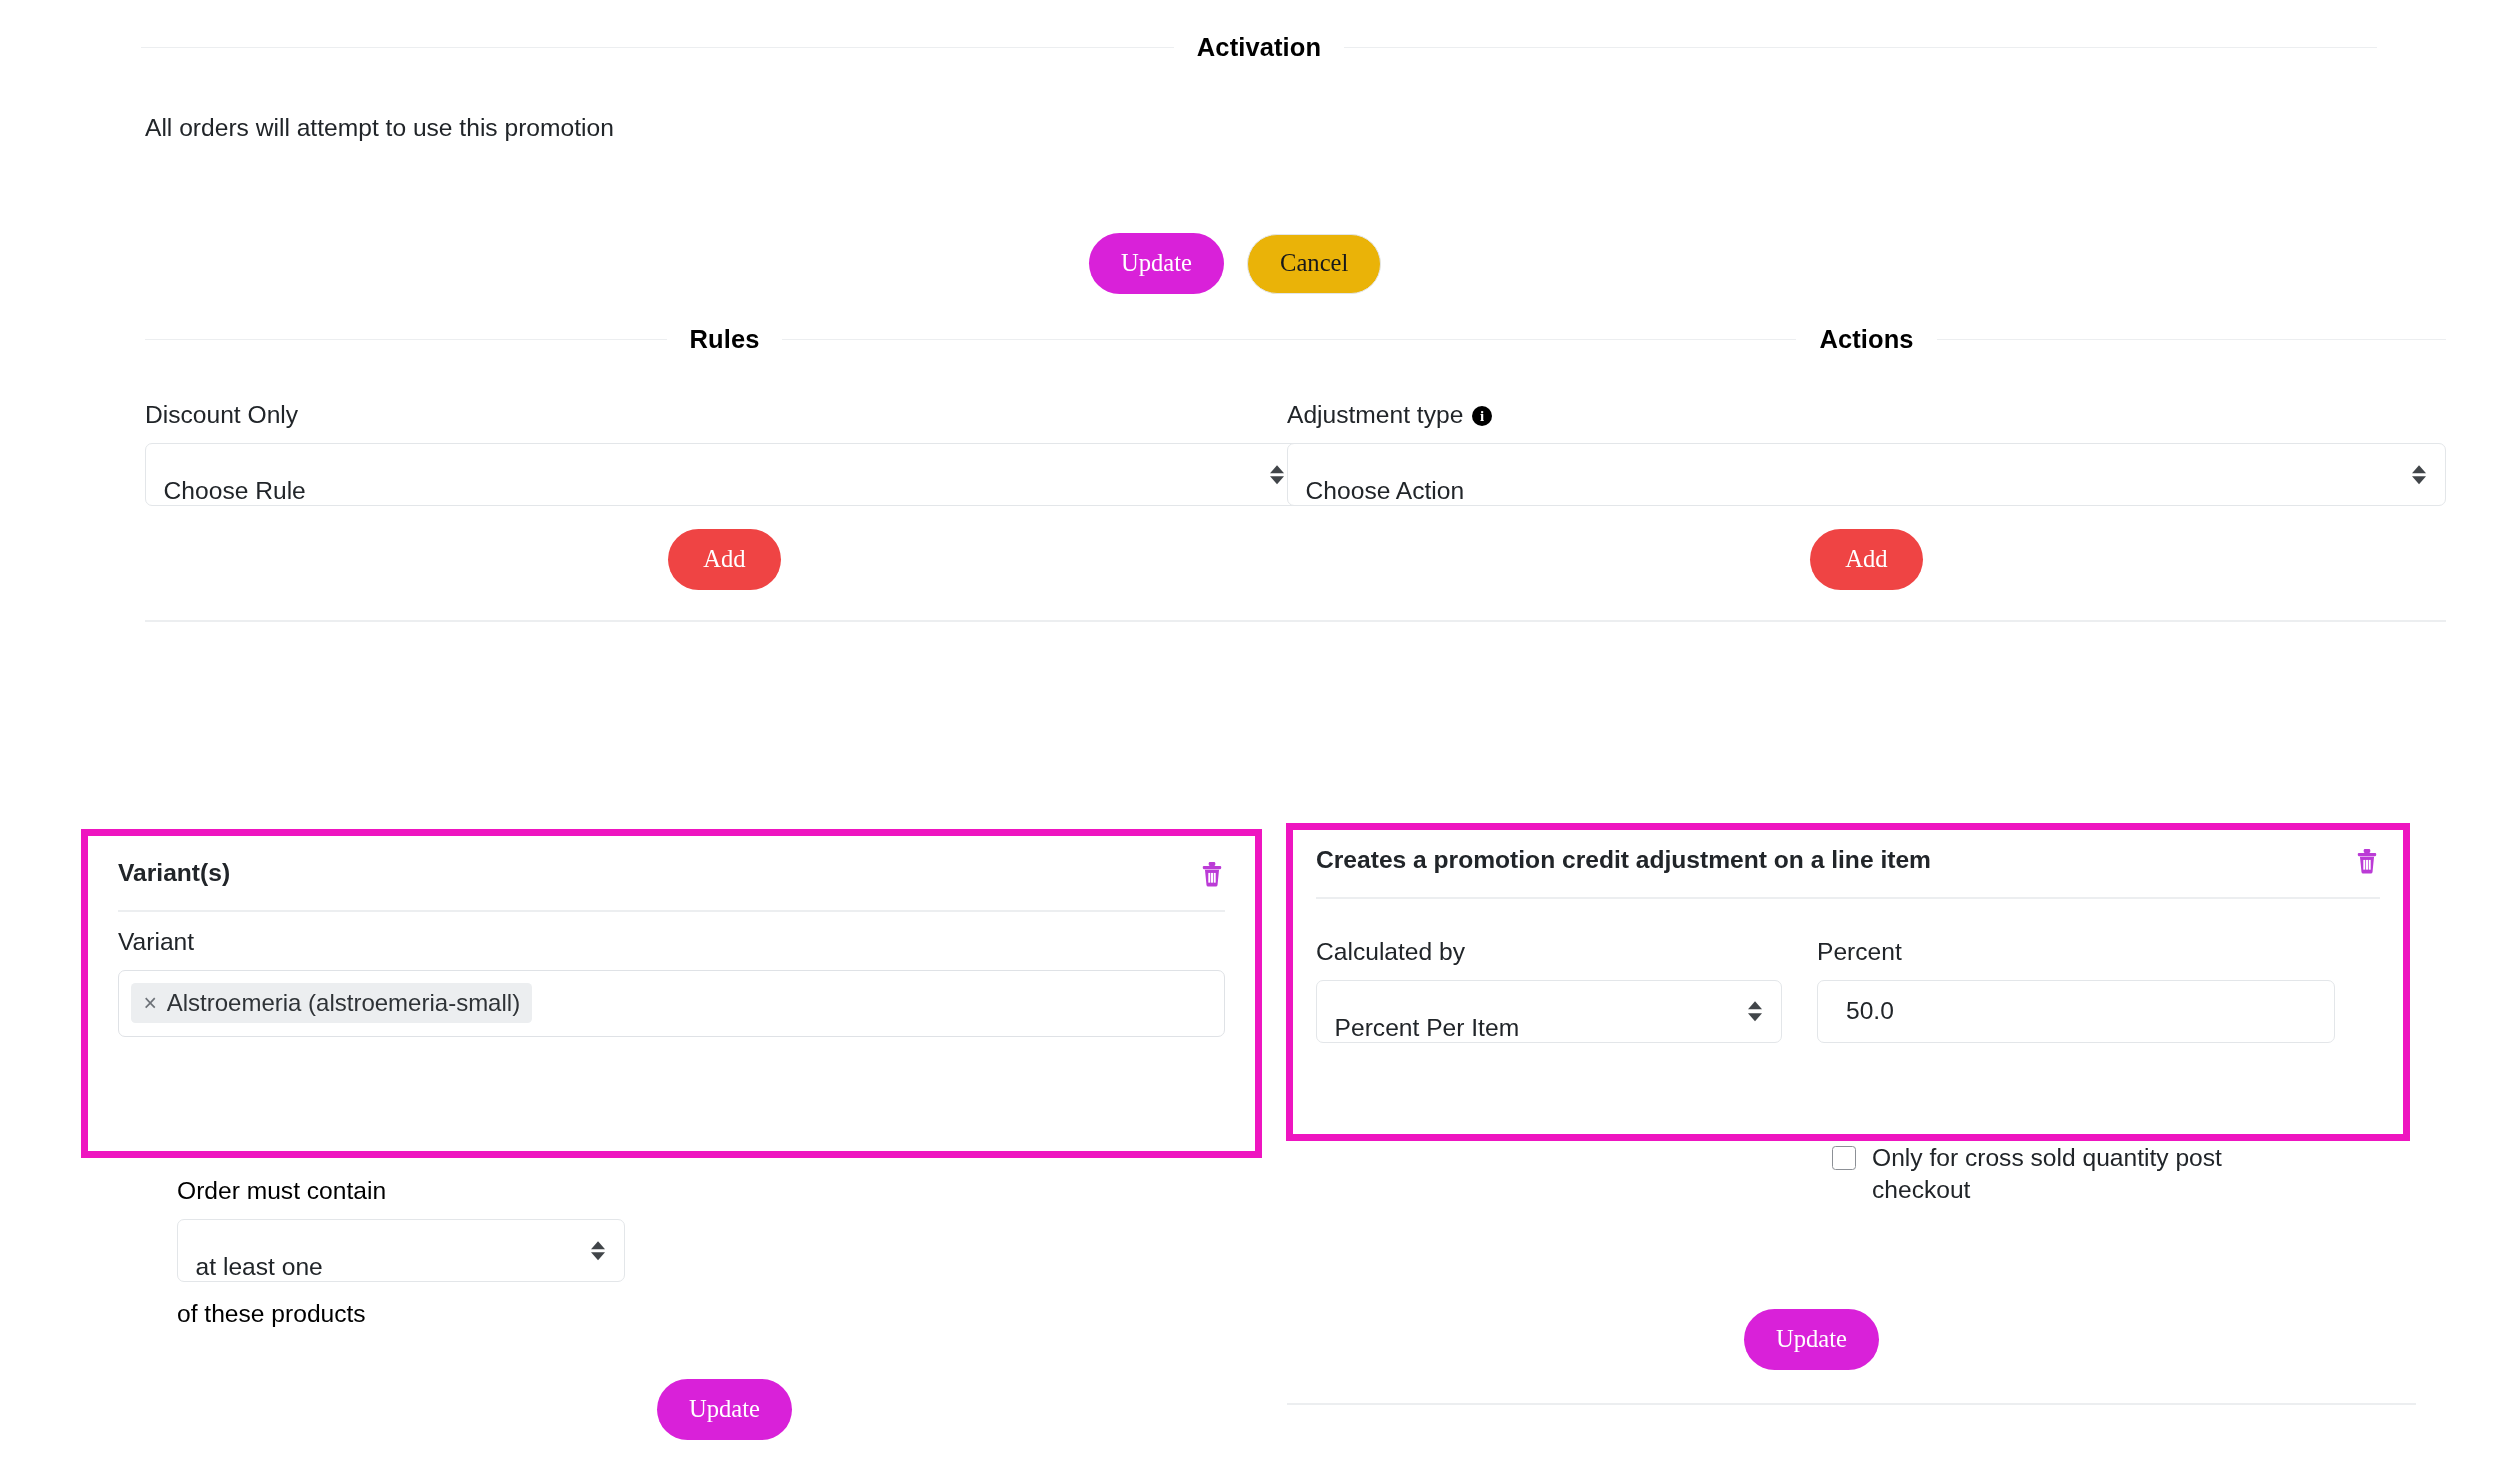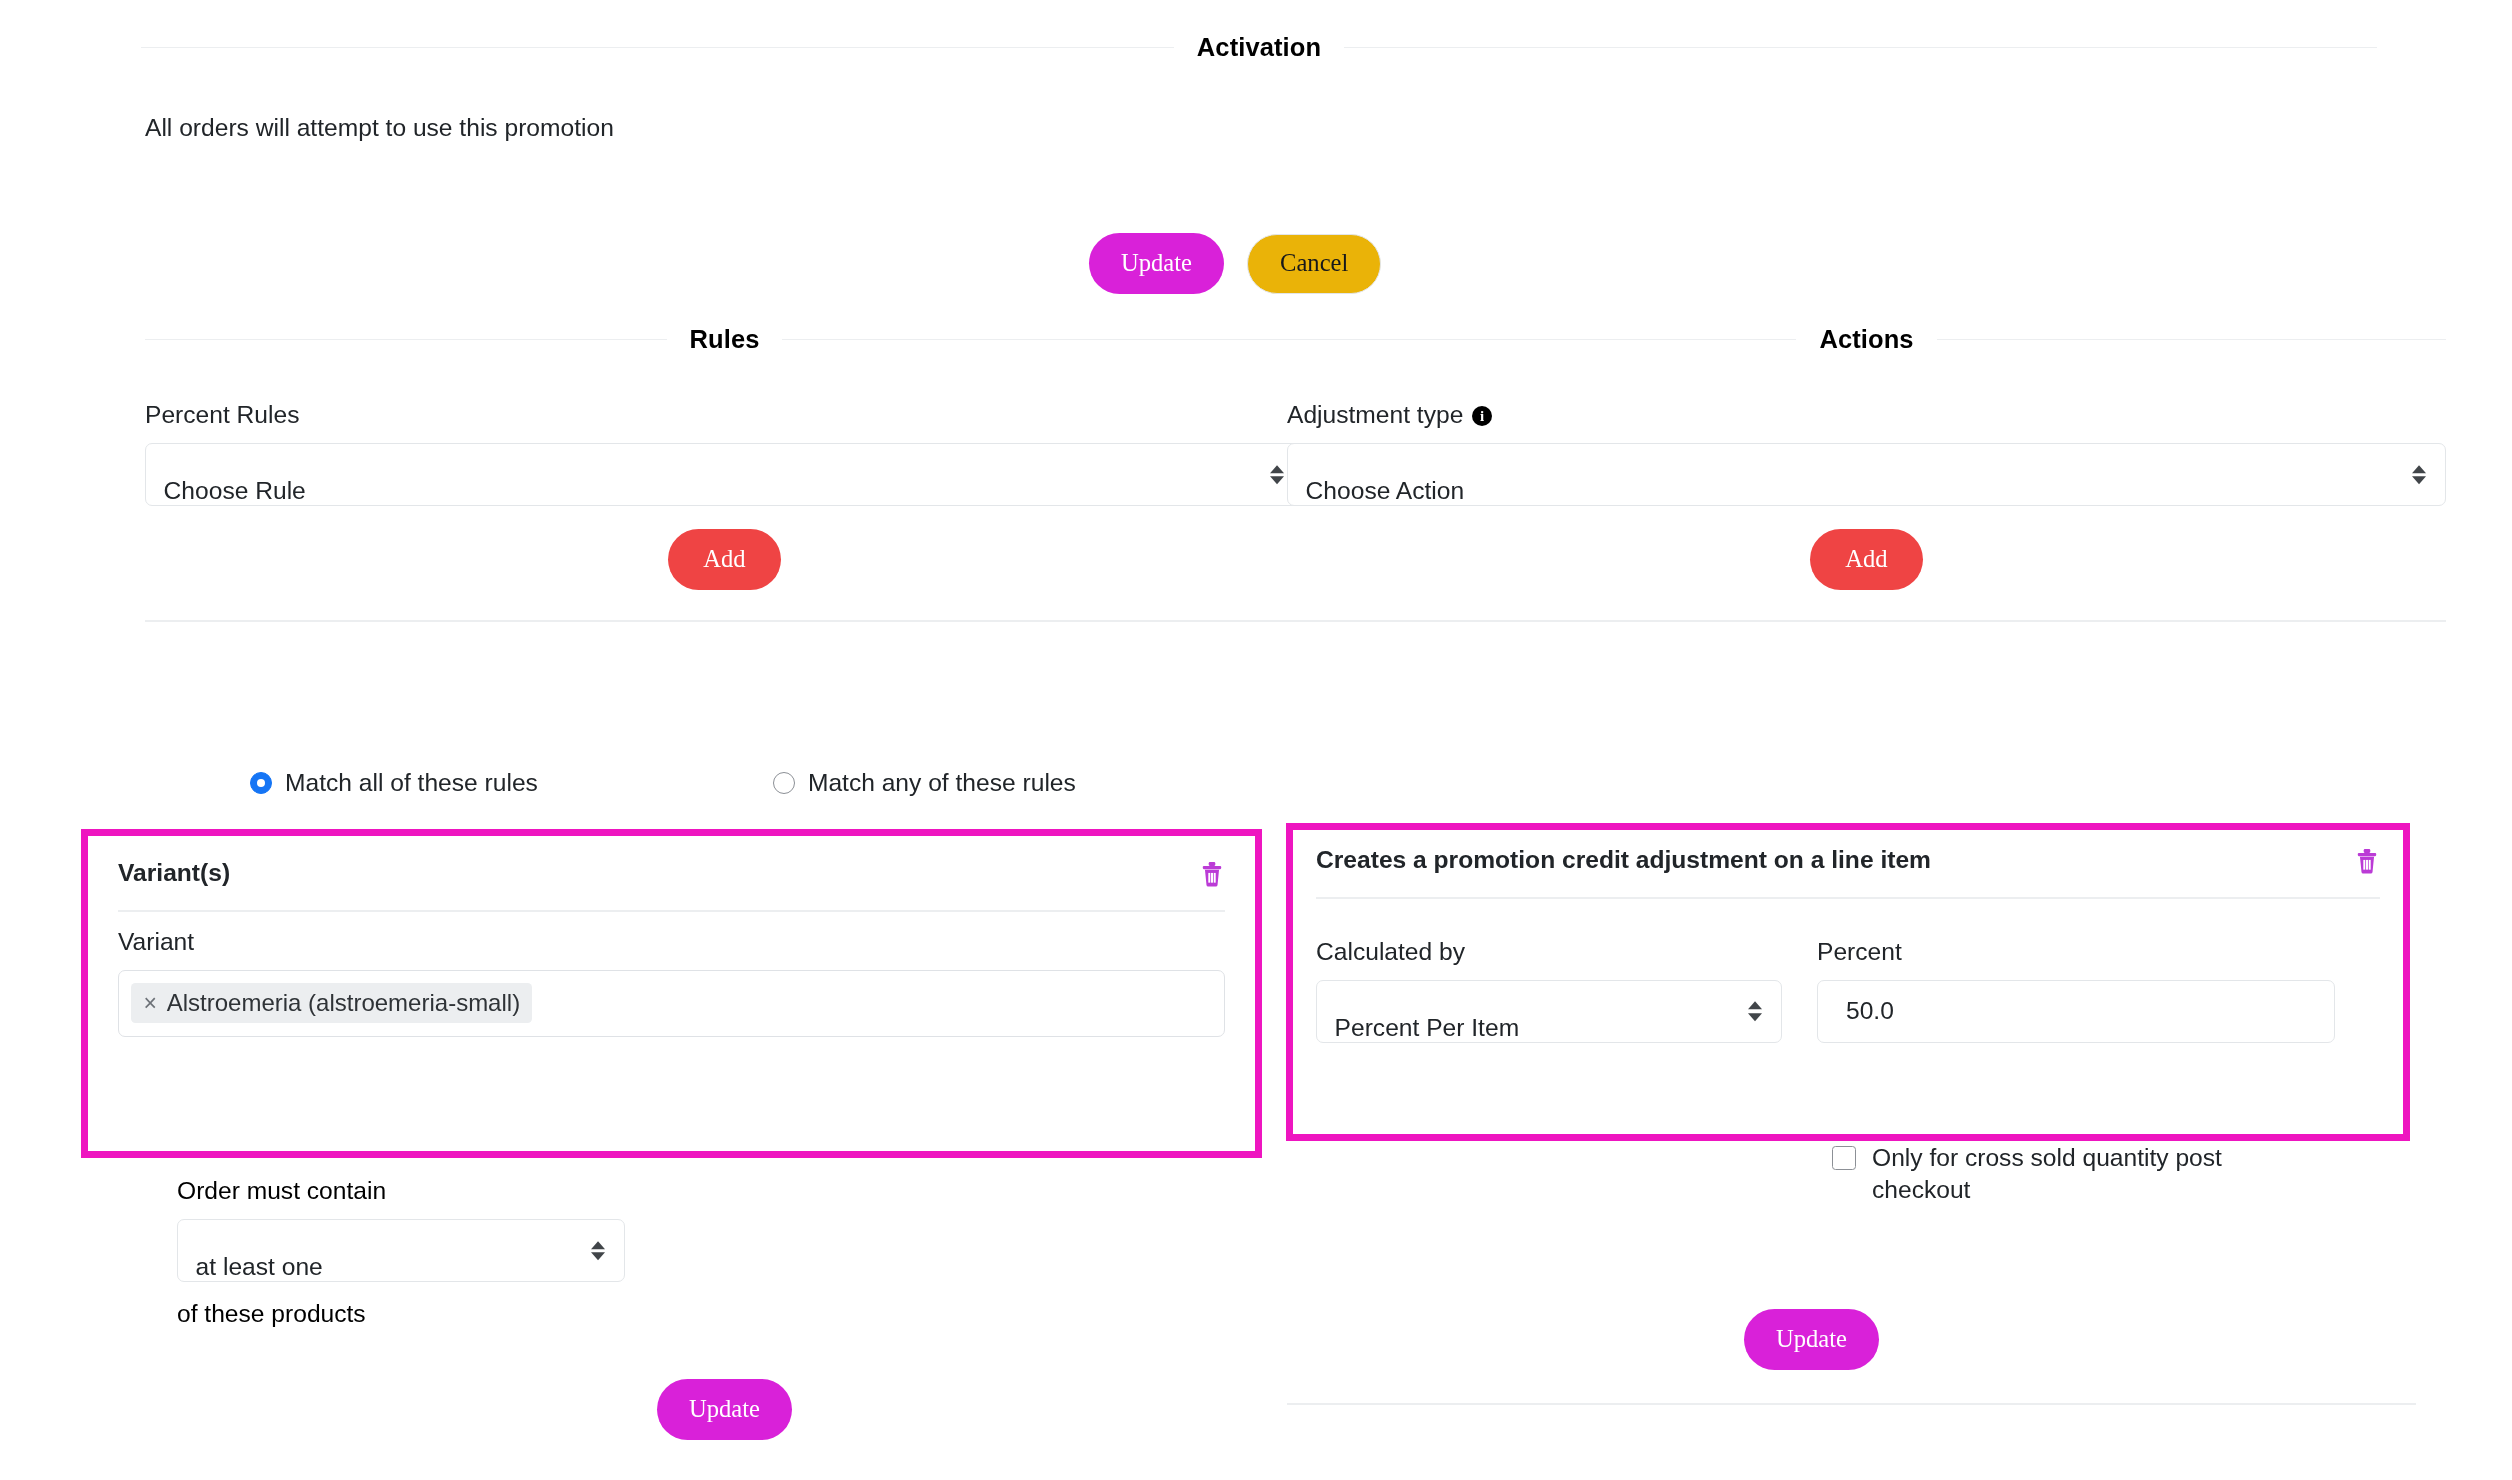--- a/index.html
+++ b/index.html
@@ -395,21 +395,21 @@
   </div>
 
   <div class="col col-left">
     <div class="col-head section-head">
       <span class="rule"></span>
       <span class="title">Rules</span>
       <span class="rule"></span>
     </div>
 
     <div class="field-label">
-      <span>Percent Rules</span>
+      <span>Discount Only</span>
     </div>
 
     <div class="select-box">
       <span>Choose Rule</span>
       <span class="select-arrows">
         <span class="tri-up"></span>
           <span class="tri-down"></span>
       </span>
     </div>
 
@@ -440,30 +440,20 @@
       </span>
     </div>
 
     <div class="add-row">
       <button class="btn btn-add">Add</button>
     </div>
 
     <div class="hr-soft"></div>
   </div>
 
-  <div class="radio-row">
-    <label class="radio-item">
-      <span class="radio-dot checked"></span>
-      <span>Match all of these rules</span>
-    </label>
-    <label class="radio-item">
-      <span class="radio-dot"></span>
-      <span>Match any of these rules</span>
-    </label>
-  </div>
 
   <div class="hl-card left">
     <div class="card-inner">
       <div class="card-title-row">
         <span class="card-title">Variant(s)</span>
         <button class="trash-btn" aria-label="delete">
           <svg width="26" height="30" viewBox="0 0 24 26">
             <rect x="3.5" y="5.5" width="17" height="3" rx="1" fill="#bb3bd6"></rect>
             <rect x="9" y="2" width="6" height="3.5" rx="1" fill="#bb3bd6"></rect>
             <path d="M5.5 9 h13 l-1.4 14.2 a1.6 1.6 0 0 1 -1.6 1.4 h-7 a1.6 1.6 0 0 1 -1.6 -1.4 Z" fill="#bb3bd6"></path>

